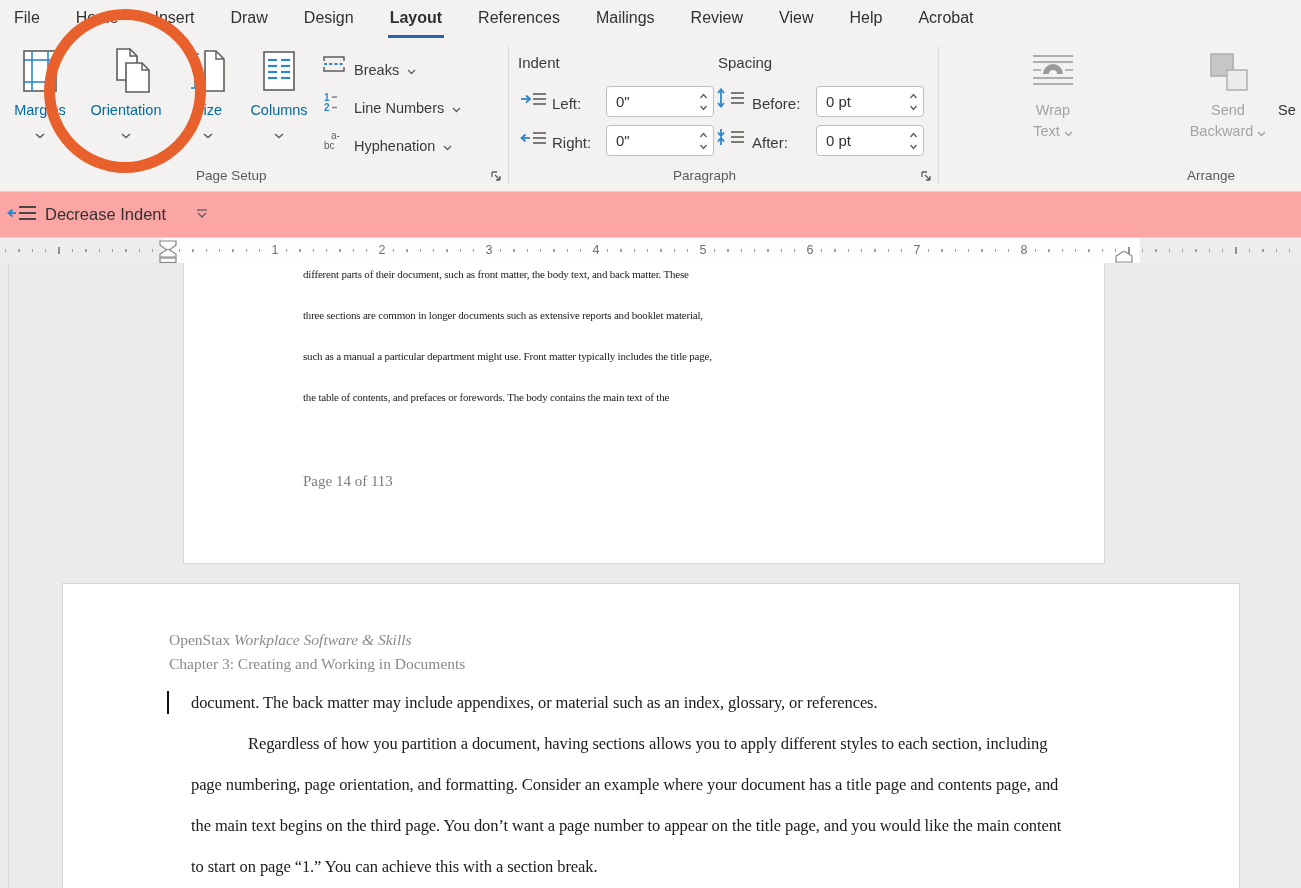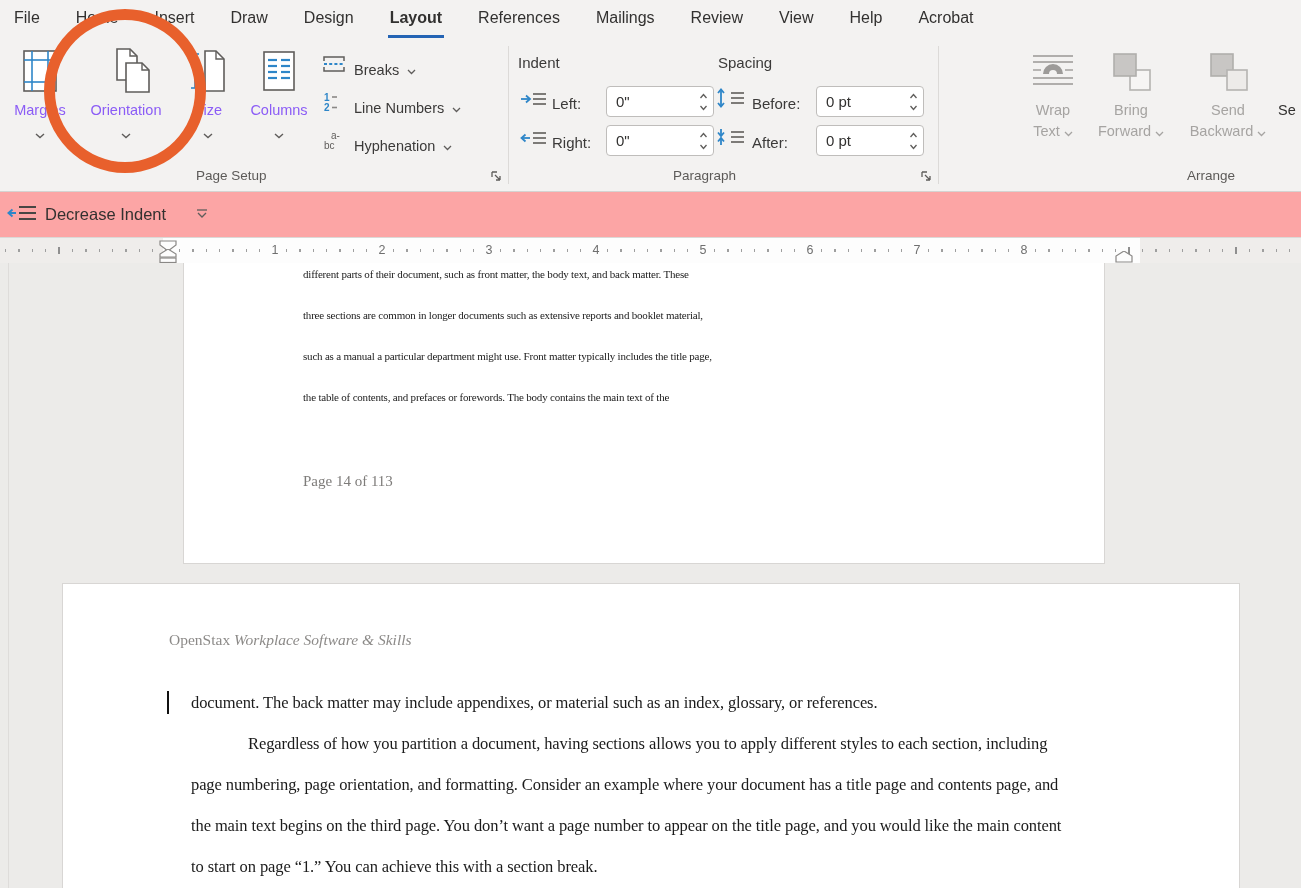--- a/index.html
+++ b/index.html
@@ -21,21 +21,21 @@
     border-bottom:3px solid transparent;white-space:nowrap;
   }
   .tab.active{font-weight:700;border-bottom:3px solid #2464B4;margin-top:29px;}
 
   
   .ribbon{
     position:absolute;left:0;top:38px;width:1301px;height:154px;
     background:#F3F2F1;border-bottom:1px solid #D5D3D1;box-sizing:border-box;
   }
   .vsep{position:absolute;top:8px;height:138px;width:1px;background:#DCDAD8;}
-  .big-btn{position:absolute;top:4px;text-align:center;color:#8b5cf6;font-size:14.5px;line-height:17px;}
+  .big-btn{position:absolute;top:4px;text-align:center;color:#0369a1;font-size:14.5px;line-height:17px;}
   .big-btn .iconbox{display:flex;justify-content:center;align-items:center;height:50px;margin-top:6px;}
   .big-btn .lbl{margin-top:4px;white-space:nowrap;}
   .big-btn .chevrow{margin-top:7px;}
   .big-btn.disabled{color:#A6A4A2;}
   .inline-chev{vertical-align:middle;margin-left:4px;}
   .small-btn{position:absolute;left:322px;display:flex;align-items:flex-end;gap:8px;font-size:14.5px;color:#3B3A39;height:28px;white-space:nowrap;}
   .grp-label{position:absolute;top:130px;font-size:13.5px;color:#5C5A58;white-space:nowrap;}
   .launcher{position:absolute;top:131px;}
   .para-hd{position:absolute;top:16px;font-size:15px;color:#3B3A39;}
   .row-lbl{position:absolute;font-size:15px;color:#3B3A39;white-space:nowrap;}
@@ -363,34 +363,20 @@
         <path d="M12 24 a10 10 0 0 1 20 0 h-6 a4 4 0 0 0 -8 0 z" fill="#9D9B99"></path>
       </svg>
     </span>
       </div>
     <div class="lbl">Wrap</div>
     <div class="lbl"><span>Text</span><span class="inline-chev"><svg width="9" height="6" viewBox="0 0 9 6">
             <path d="M1 1 L4.5 4.5 L8 1" fill="none" stroke="#A6A4A2" stroke-width="1.3"></path>
           </svg></span></div>
   </div>
 
-  <div class="big-btn disabled" style="left:1086px;width:90px;">
-    <div class="iconbox">
-        <span>
-      <svg width="46" height="46" viewBox="0 0 46 46">
-        <rect x="22" y="22" width="20" height="20" fill="#F6F5F4" stroke="#B5B3B1" stroke-width="1.6"></rect>
-        <rect x="6" y="6" width="22" height="22" fill="#C8C6C4" stroke="#B0AEAC" stroke-width="1.6"></rect>
-      </svg>
-    </span>
-      </div>
-    <div class="lbl">Bring</div>
-    <div class="lbl"><span>Forward</span><span class="inline-chev"><svg width="9" height="6" viewBox="0 0 9 6">
-            <path d="M1 1 L4.5 4.5 L8 1" fill="none" stroke="#A6A4A2" stroke-width="1.3"></path>
-          </svg></span></div>
-  </div>
 
   <div class="big-btn disabled" style="left:1180px;width:96px;">
     <div class="iconbox">
         <span>
       <svg width="46" height="46" viewBox="0 0 46 46">
         <rect x="6" y="6" width="22" height="22" fill="#C8C6C4" stroke="#B0AEAC" stroke-width="1.6"></rect>
         <rect x="22" y="22" width="20" height="20" fill="#EDEBE9" stroke="#B5B3B1" stroke-width="1.6"></rect>
       </svg>
     </span>
       </div>
@@ -467,20 +453,21 @@
       <div>three sections are common in longer documents such as extensive reports and booklet material,</div>
       <div>such as a manual a particular department might use. Front matter typically includes the title page,</div>
       <div>the table of contents, and prefaces or forewords. The body contains the main text of the</div>
     </div>
     <div class="p1-footer serif">Page 14 of 113</div>
   </div>
 
   <div class="page page2">
     <div class="p2-header serif">
       <div><span>OpenStax </span><i>Workplace Software &amp; Skills</i></div>
+      <div>Chapter 3: Creating and Working in Documents</div>
     </div>
     <div class="caret"></div>
     <div class="p2-text serif">
       <div>document. The back matter may include appendixes, or material such as an index, glossary, or references.</div>
       <div class="indent1">Regardless of how you partition a document, having sections allows you to apply different styles to each section, including</div>
       <div>page numbering, page orientation, and formatting. Consider an example where your document has a title page and contents page, and</div>
       <div>the main text begins on the third page. You don’t want a page number to appear on the title page, and you would like the main content</div>
       <div>to start on page “1.” You can achieve this with a section break.</div>
     </div>
   </div>

